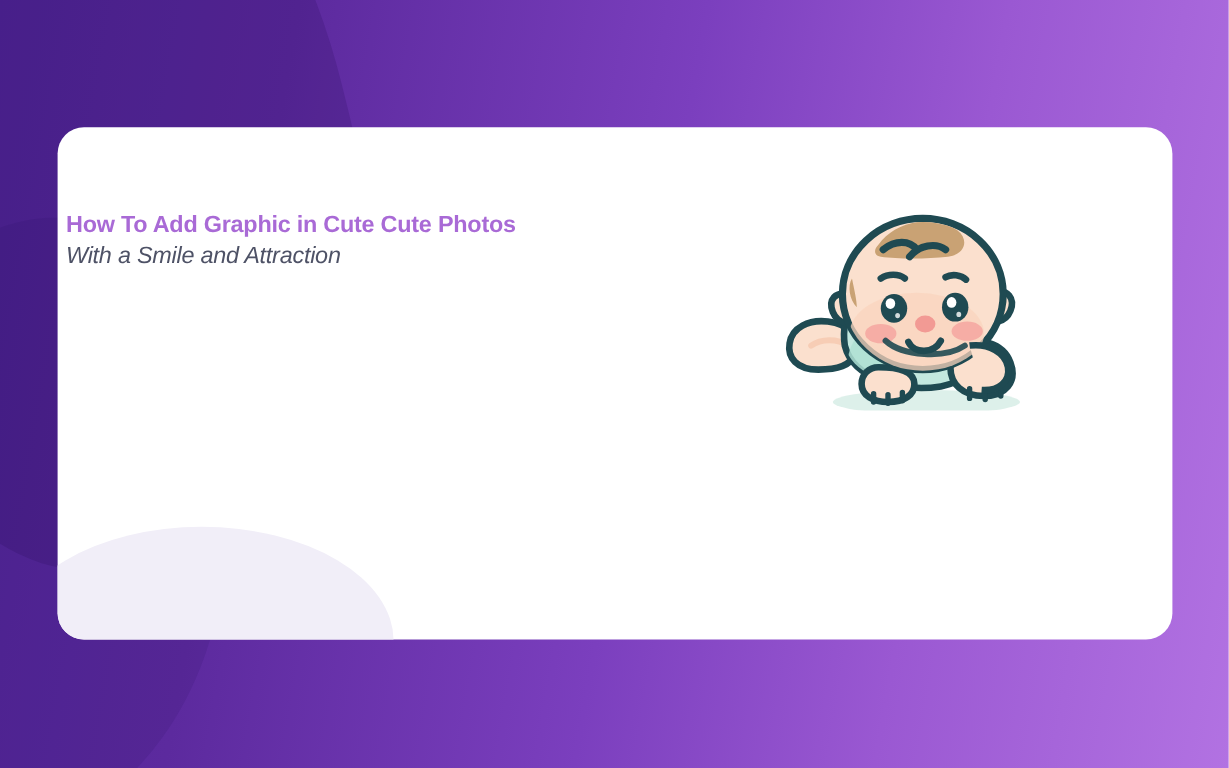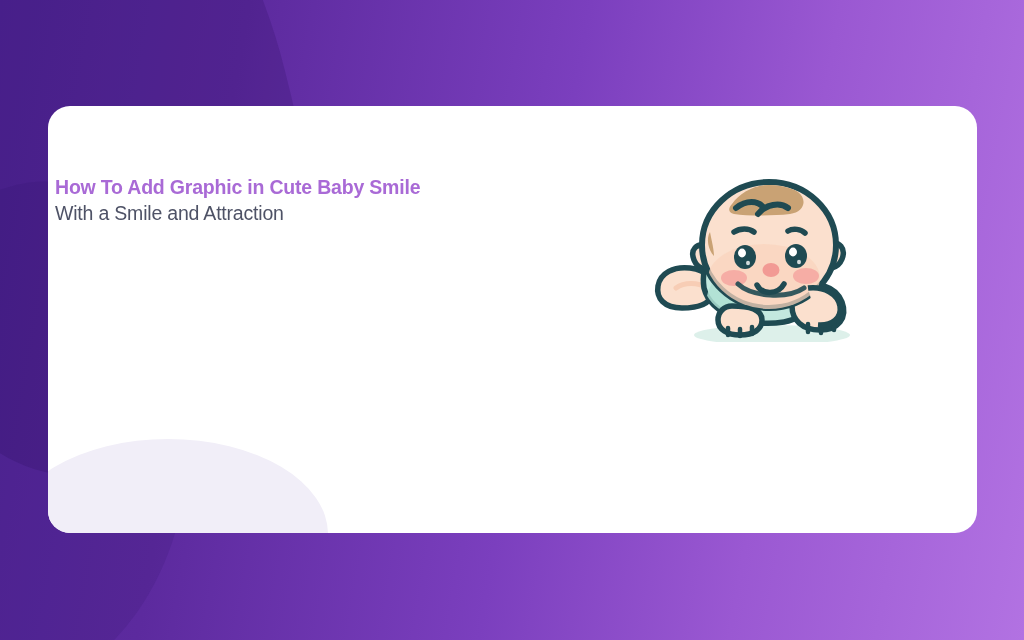--- a/index.html
+++ b/index.html
@@ -81,20 +81,21 @@
     color: #4E5266;
     font-weight: 400;
   }
   .headline .hl-accent {
     color: #A96AD6;
     font-weight: 700;
   }
   .headline .hl-rest {
     color: #4E5266;
     font-weight: 400;
+    font-style: italic;
   }
 
   
   .illustration {
     position: absolute;
     left: 612px;
     top: 92px;
     width: 270px;
     height: 250px;
   }
@@ -110,21 +111,21 @@
 <div id="banner">
 
   <div class="bg-blob-left"></div>
   <div class="bg-blob-left2"></div>
 
   <div class="card">
     <div class="card-blob"></div>
   </div>
 
   <div class="headline">
-    <span class="hl-accent">How To Add Graphic in Cute Baby Smile</span><span class="hl-rest"> With a Smile and Attraction</span>
+    <span class="hl-accent">How To Add Graphic in Cute Cute Photos</span><span class="hl-rest"> With a Smile and Attraction</span>
   </div>
 
   <div class="illustration">
     <svg viewBox="0 0 270 250" xmlns="http://www.w3.org/2000/svg">
       <defs>
         <clipPath id="headClip">
           <ellipse cx="157" cy="155" rx="66" ry="62"></ellipse>
         </clipPath>
         <clipPath id="bodyClip">
           <path d="M92 196 C88 168 104 148 130 146 C162 143 192 155 200 180

